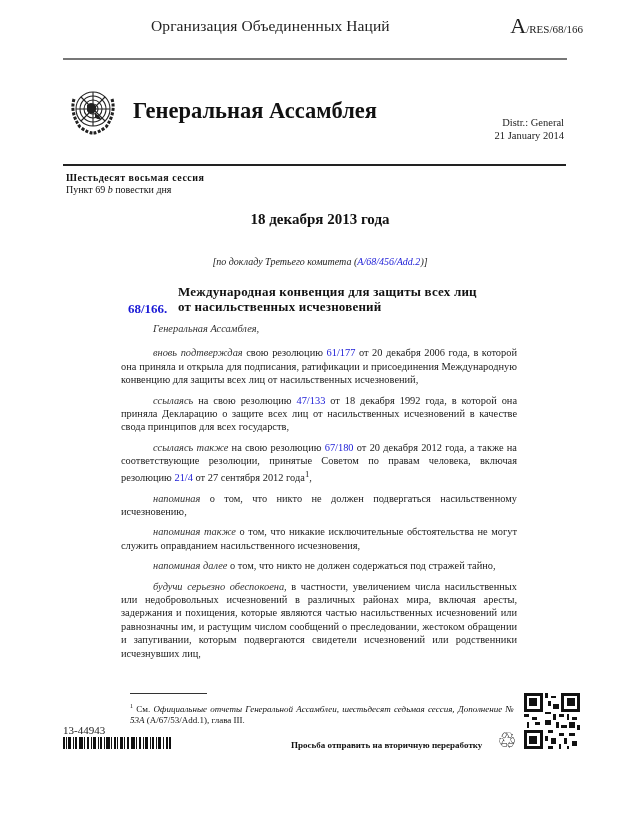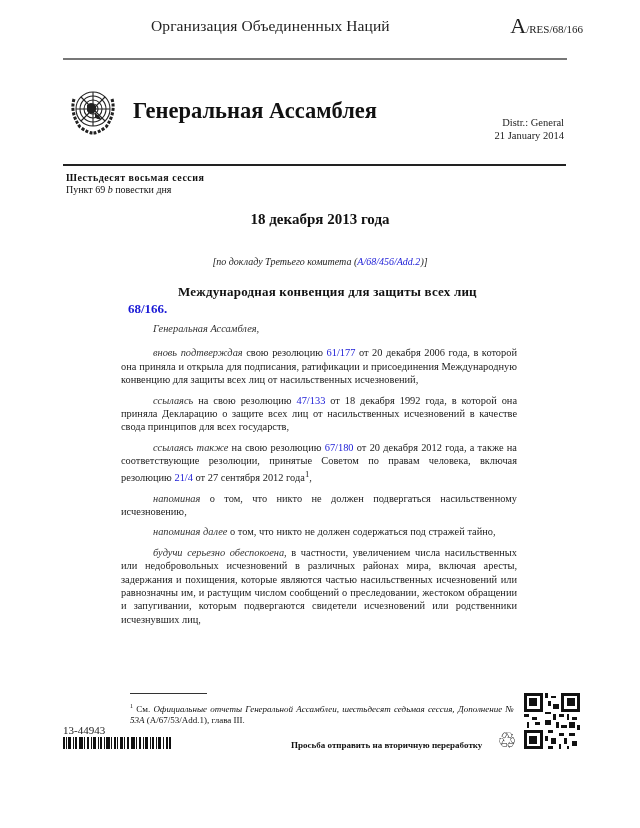--- a/index.html
+++ b/index.html
@@ -71,28 +71,30 @@
 
 <div class="abs res-title">
   <div>18 декабря 2013 года</div>
 </div>
 
 <div class="abs report"><span>[по докладу Третьего комитета (</span><a class="lnk" href="#">A/68/456/Add.2</a><span>)]</span></div>
 
 <div class="abs res-num">68/166.</div>
 <div class="abs res-head">
   <div>Международная конвенция для защиты всех лиц</div>
+  <div>от насильственных исчезновений</div>
 </div>
 
 <div class="abs body">
   <p class="first"><i>Генеральная Ассамблея,</i></p>
   <p><i>вновь подтверждая</i><span> свою резолюцию </span><a href="#">61/177</a><span> от 20 декабря 2006 года, в которой она приняла и открыла для подписания, ратификации и присоединения Международную конвенцию для защиты всех лиц от насильственных исчезновений,</span></p>
   <p><i>ссылаясь</i><span> на свою резолюцию </span><a href="#">47/133</a><span> от 18 декабря 1992 года, в которой она приняла Декларацию о защите всех лиц от насильственных исчезновений в качестве свода принципов для всех государств,</span></p>
   <p><i>ссылаясь также</i><span> на свою резолюцию </span><a href="#">67/180</a><span> от 20 декабря 2012 года, а также на соответствующие резолюции, принятые Советом по правам человека, включая резолюцию </span><a href="#">21/4</a><span> от 27 сентября 2012 года</span><sup>1</sup><span>,</span></p>
   <p><i>напоминая</i><span> о том, что никто не должен подвергаться насильственному исчезновению,</span></p>
+  <p><i>напоминая также</i><span> о том, что никакие исключительные обстоятельства не могут служить оправданием насильственного исчезновения,</span></p>
   <p><i>напоминая далее</i><span> о том, что никто не должен содержаться под стражей тайно,</span></p>
   <p><i>будучи серьезно обеспокоена</i><span>, в частности, увеличением числа насильственных или недобровольных исчезновений в различных районах мира, включая аресты, задержания и похищения, которые являются частью насильственных исчезновений или равнозначны им, и растущим числом сообщений о преследовании, жестоком обращении и запугивании, которым подвергаются свидетели исчезновений или родственники исчезнувших лиц,</span></p>
 </div>
 
 <div class="abs fn-rule"></div>
 <div class="abs footnote"><sup>1</sup><span> См. </span><i>Официальные отчеты Генеральной Ассамблеи, шестьдесят седьмая сессия, Дополнение № 53А</i><span> (A/67/53/Add.1), глава III.</span></div>
 
 <div class="abs docnum">13-44943</div>
 <svg class="abs barcode" viewBox="0 0 108 12" preserveAspectRatio="none">
   <g fill="#111">

